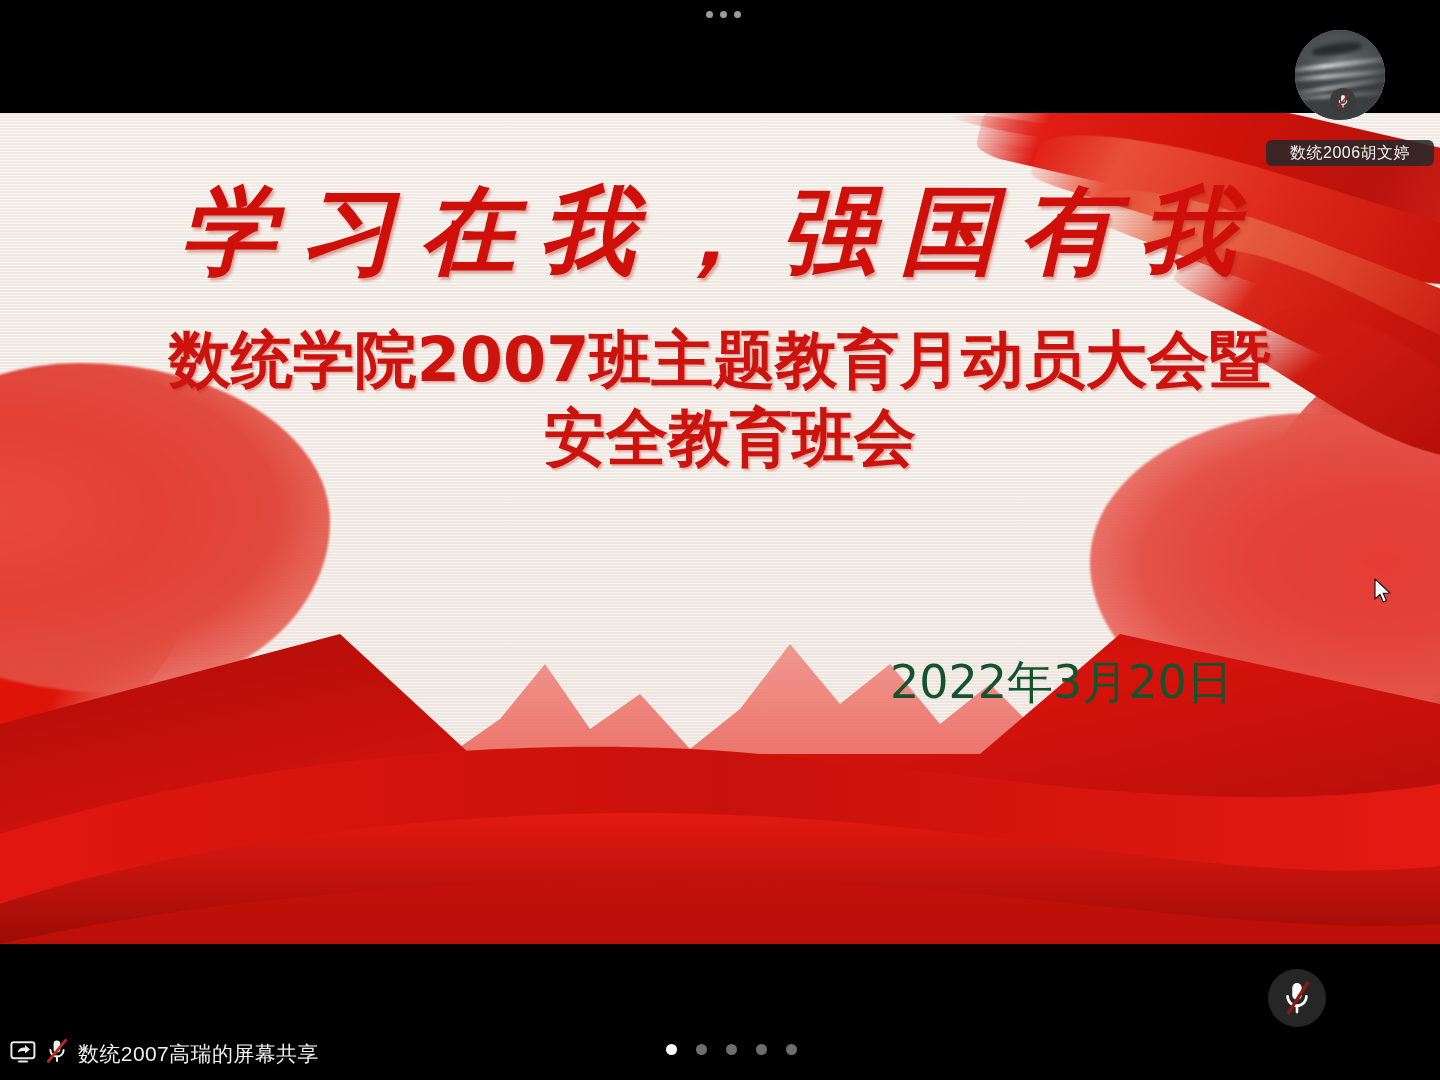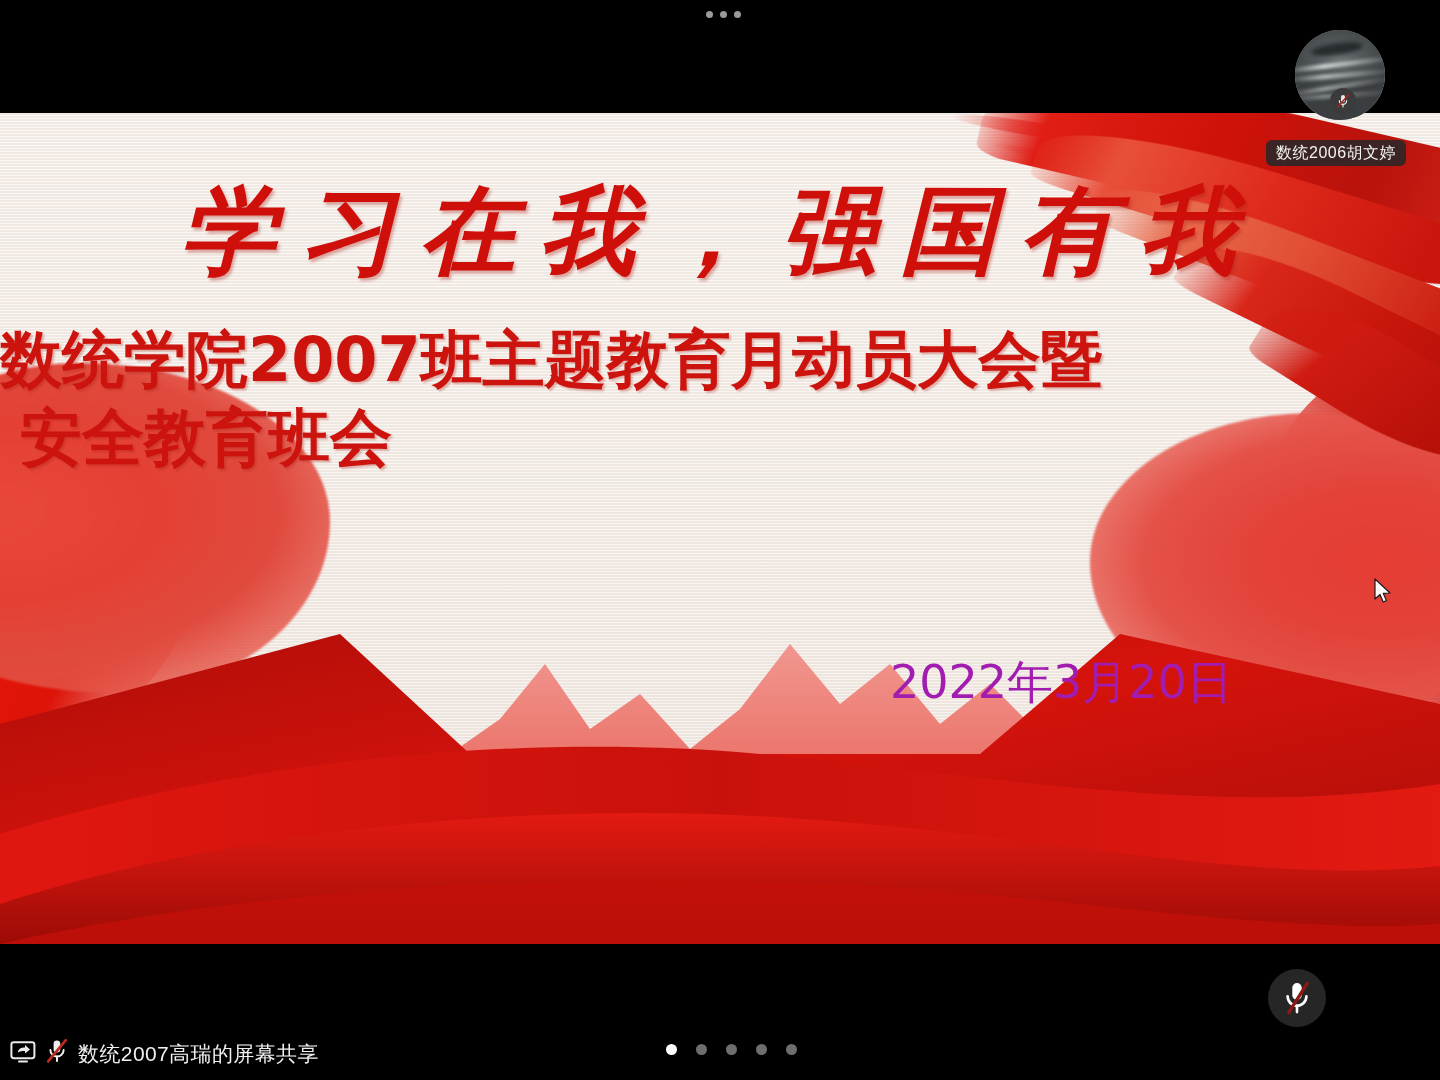--- a/index.html
+++ b/index.html
@@ -97,21 +97,21 @@
     align-items: center;
     justify-content: center;
   }
 
   
   .name-badge {
     position: absolute;
     left: 1266px;
     top: 140px;
     height: 26px;
-    padding: 0 10px;
+    padding: 0 24px;
     display: flex;
     align-items: center;
     background: rgba(40,40,40,.88);
     border-radius: 6px;
     color: #f2f2f2;
     font-size: 16px;
     letter-spacing: .5px;
     white-space: nowrap;
     z-index: 45;
   }
@@ -282,37 +282,38 @@
     color: #cf0f0a;
     text-shadow: 2px 3px 3px rgba(170,30,20,.35);
     z-index: 12;
     white-space: nowrap;
   }
   .subtitle {
     position: absolute;
     left: 0;
     top: 208px;
     width: 1440px;
+    text-align: center;
     font-family: "DejaVu Sans", "Liberation Sans", sans-serif;
     font-size: 62px;
     font-weight: 700;
     line-height: 78px;
     color: #cc130d;
     text-shadow: 2px 2px 2px rgba(170,30,20,.30);
     z-index: 12;
     border-radius: 20px;
   }
   .subtitle .l2 { display: block; padding-left: 20px; }
   .date {
     position: absolute;
     left: 890px;
     top: 539px;
     font-family: "DejaVu Sans", "Liberation Sans", sans-serif;
     font-size: 46px;
-    color: #a21caf;
+    color: #14532d;
     letter-spacing: 0px;
     z-index: 12;
     white-space: nowrap;
   }
 
   
   .cursor {
     position: absolute;
     left: 1374px;
     top: 578px;

